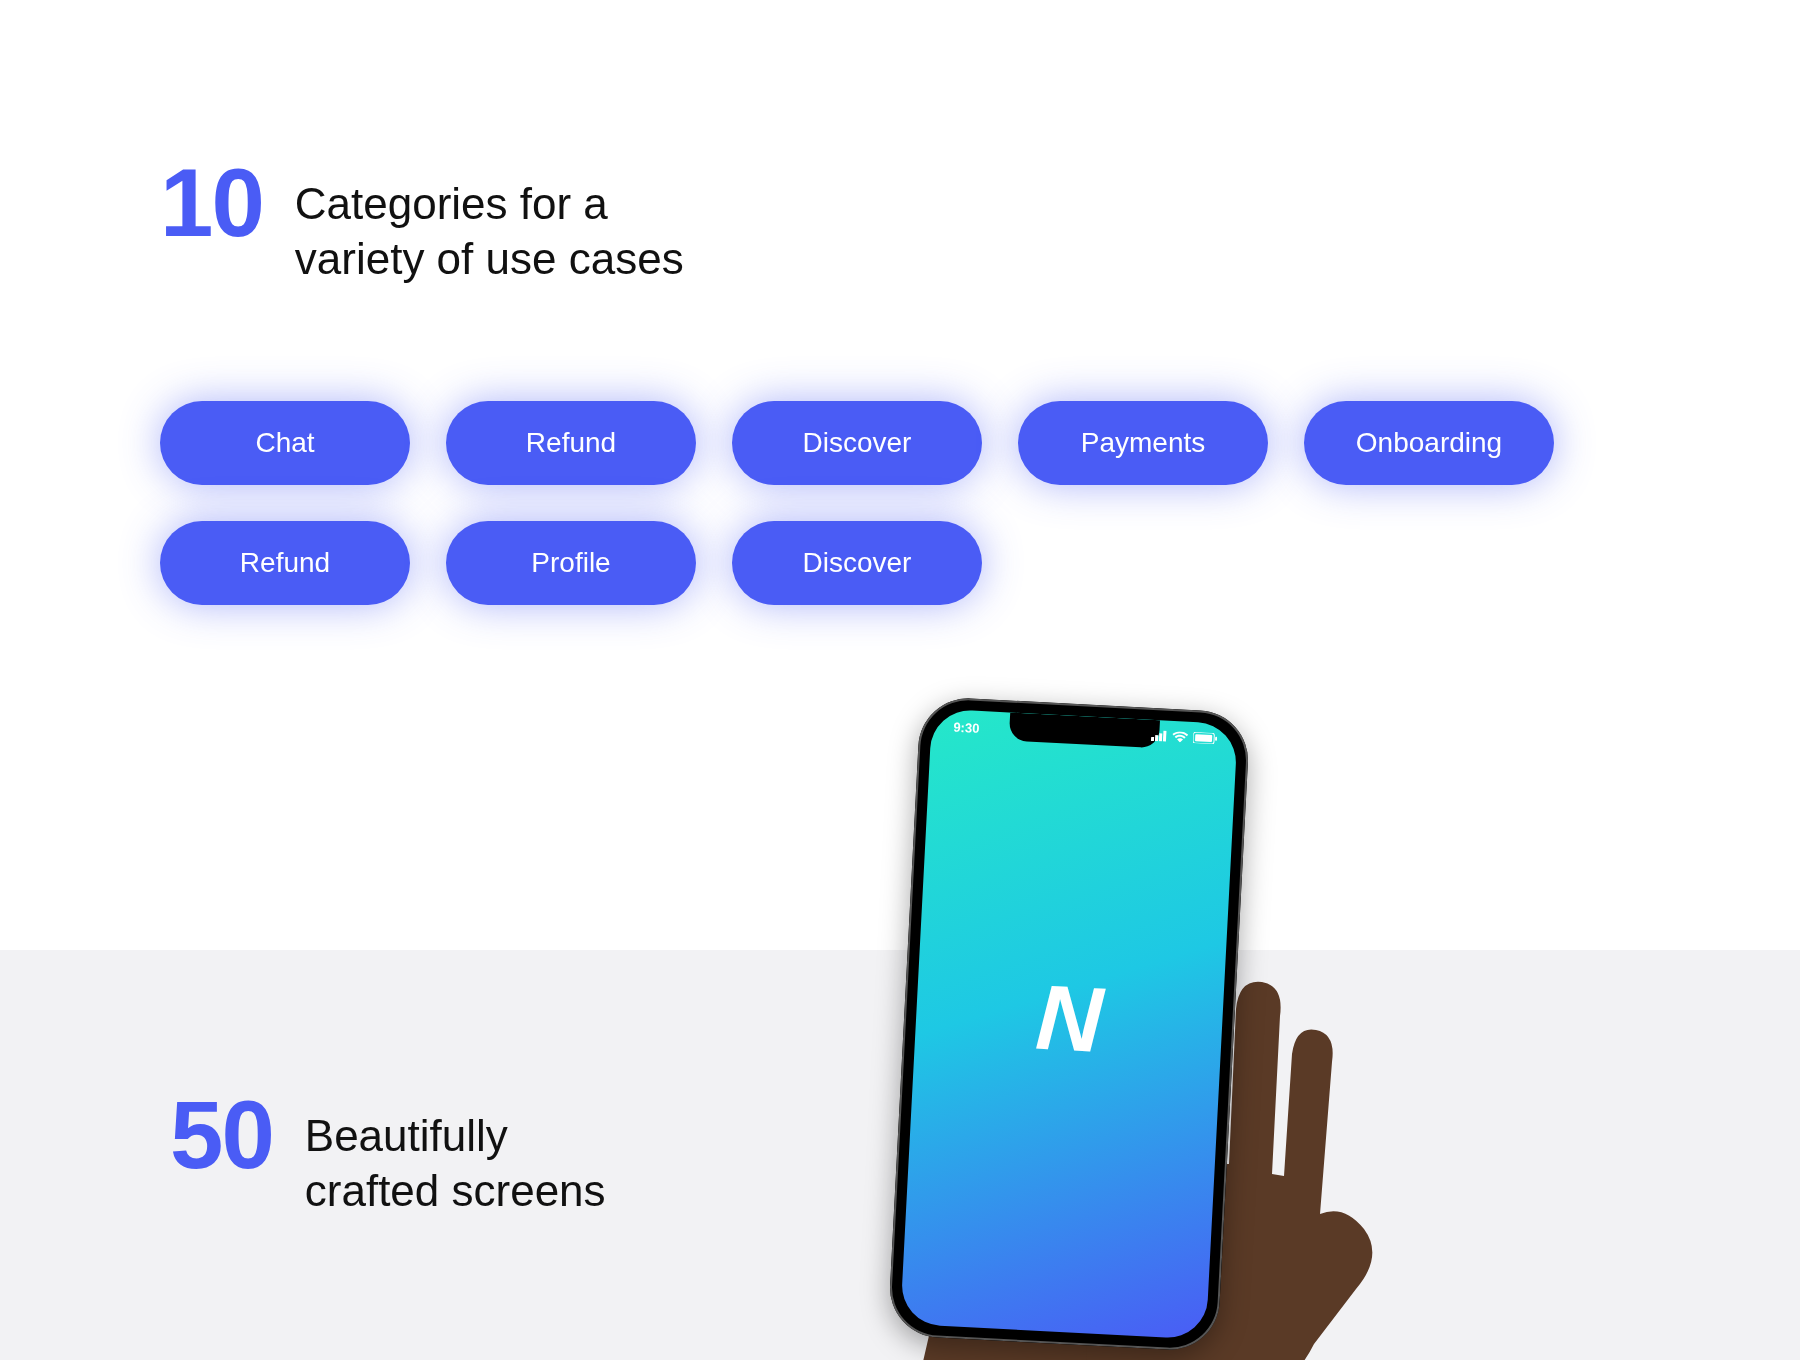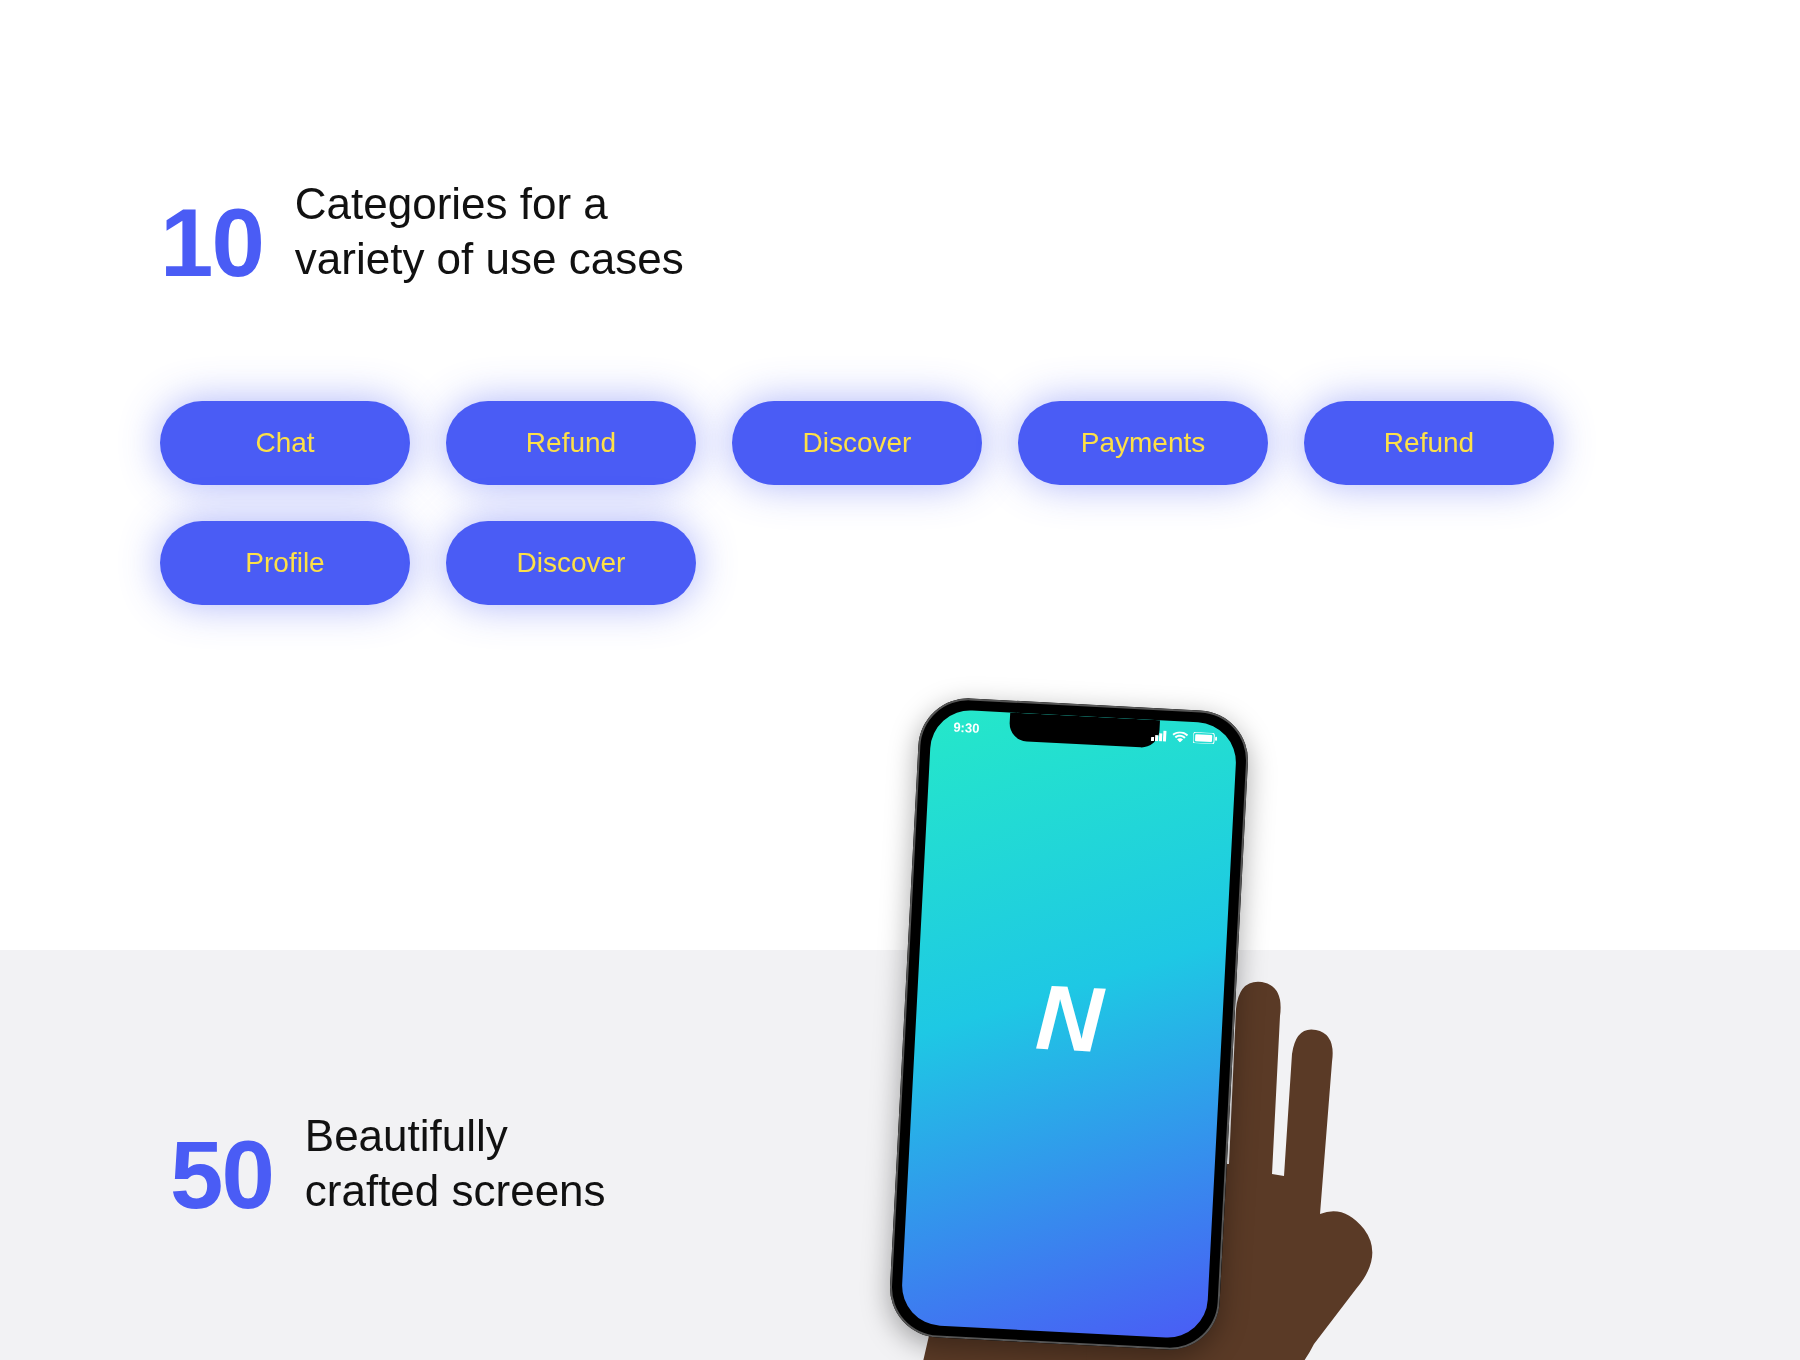--- a/index.html
+++ b/index.html
@@ -3,28 +3,28 @@
 <meta charset="utf-8">
 <style>
   * { margin: 0; padding: 0; box-sizing: border-box; }
   html, body { width: 1800px; height: 1360px; font-family: -apple-system, BlinkMacSystemFont, "Helvetica Neue", Arial, sans-serif; background: #fff; }
 
   .page { width: 1800px; height: 1360px; position: relative; overflow: hidden; }
 
   .top-section { position: absolute; top: 0; left: 0; width: 100%; height: 950px; background: #fff; padding: 160px 150px 0 160px; }
   .bottom-section { position: absolute; top: 950px; left: 0; width: 100%; height: 410px; background: #f2f2f4; }
 
-  .stat-block { display: flex; align-items: flex-end; gap: 32px; }
+  .stat-block { display: flex; align-items: flex-start; gap: 32px; }
   .stat-number { color: #4A5CF5; font-size: 96px; font-weight: 700; line-height: 0.9; letter-spacing: -2px; }
   .stat-text { color: #111; font-size: 44px; font-weight: 500; line-height: 1.25; margin-top: 16px; }
 
   .pills { margin-top: 115px; display: grid; grid-template-columns: repeat(5, 250px); grid-template-rows: 84px 84px; column-gap: 36px; row-gap: 36px; }
   .pill {
     background: #4A5CF5;
-    color: #fde047;
+    color: #ffffff;
     font-size: 28px;
     font-weight: 500;
     border-radius: 999px;
     display: flex;
     align-items: center;
     justify-content: center;
     box-shadow: 0 0 40px rgba(74,92,245,0.45);
   }
 
   .bottom-stat { position: absolute; top: 1092px; left: 170px; }
@@ -91,20 +91,21 @@
         <span>Categories for a</span><br>
         <span>variety of use cases</span>
       </div>
     </div>
 
     <div class="pills">
       <div class="pill">Chat</div>
       <div class="pill">Refund</div>
       <div class="pill">Discover</div>
       <div class="pill">Payments</div>
+      <div class="pill">Onboarding</div>
       <div class="pill">Refund</div>
       <div class="pill">Profile</div>
       <div class="pill">Discover</div>
     </div>
   </div>
 
   <div class="bottom-section"></div>
 
   <div class="stat-block bottom-stat">
     <div class="stat-number">50</div>

